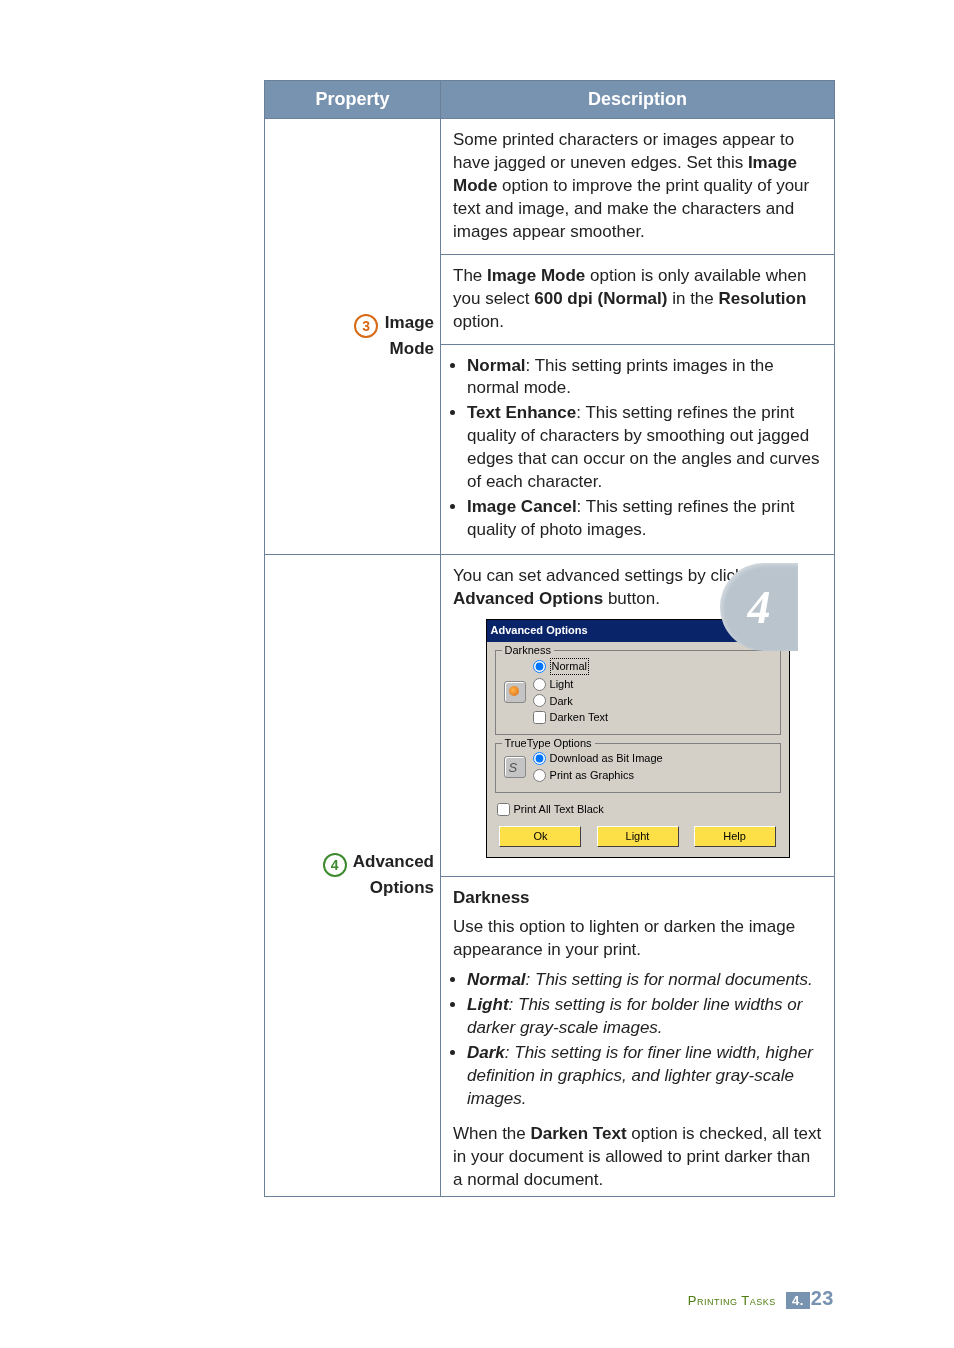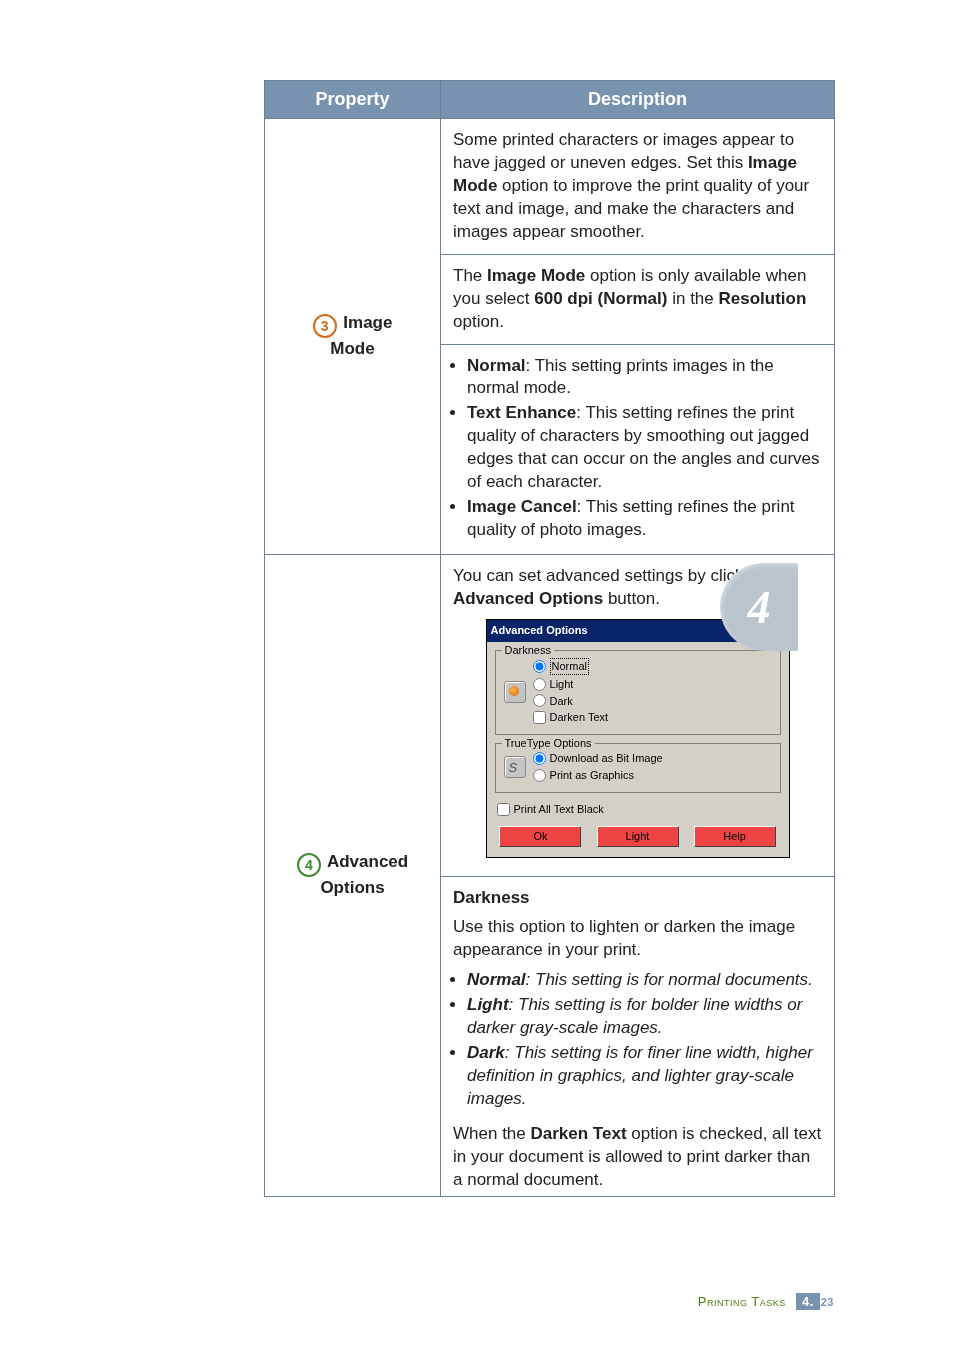--- a/index.html
+++ b/index.html
@@ -56,21 +56,21 @@
     text-align: center;
   }
   table.main td {
     border: 1px solid #6a7f98;
     vertical-align: middle;
     font-size: 17px;
     color: #222;
     line-height: 1.35;
   }
   td.prop {
-    text-align: center;
+    text-align: right;
     font-weight: bold;
     padding: 10px 6px;
   }
   .inner-block {
     border-bottom: 1px solid #6a7f98;
     padding: 10px 12px 10px 12px;
   }
   .inner-block.last { border-bottom: none; }
   ul.bullets {
     margin: 0;
@@ -173,21 +173,21 @@
     color: #555;
     font-size: 13px;
   }
   .radio-col { display: inline-block; vertical-align: middle; }
   .chk-outer { margin: 4px 10px; }
   .btn-row { text-align: center; padding: 4px 0 10px 0; }
   .dlg-btn {
     display: inline-block;
     min-width: 60px;
     padding: 2px 10px;
-    background: #ef4444;
+    background: #fde047;
     border: 1px solid #404040;
     border-top-color: #fff;
     border-left-color: #fff;
     margin: 0 6px;
     font-size: 11px;
     text-align: center;
   }
   .dotted { border: 1px dotted #000; padding: 0 1px; }
   .footer {
     position: absolute;
@@ -206,21 +206,21 @@
     display: inline-block;
     background: #7893b0;
     color: #fff;
     font-weight: bold;
     padding: 1px 6px;
     margin: 0 1px 0 6px;
   }
   .footer .pg {
     color: #7893b0;
     font-weight: bold;
-    font-size: 11px;
+    font-size: 20px;
   }
 </style>
 </head>
 <body>
 
 <div class="page">
 
   <div class="tbl-wrap">
     <table class="main">
       <colgroup>

